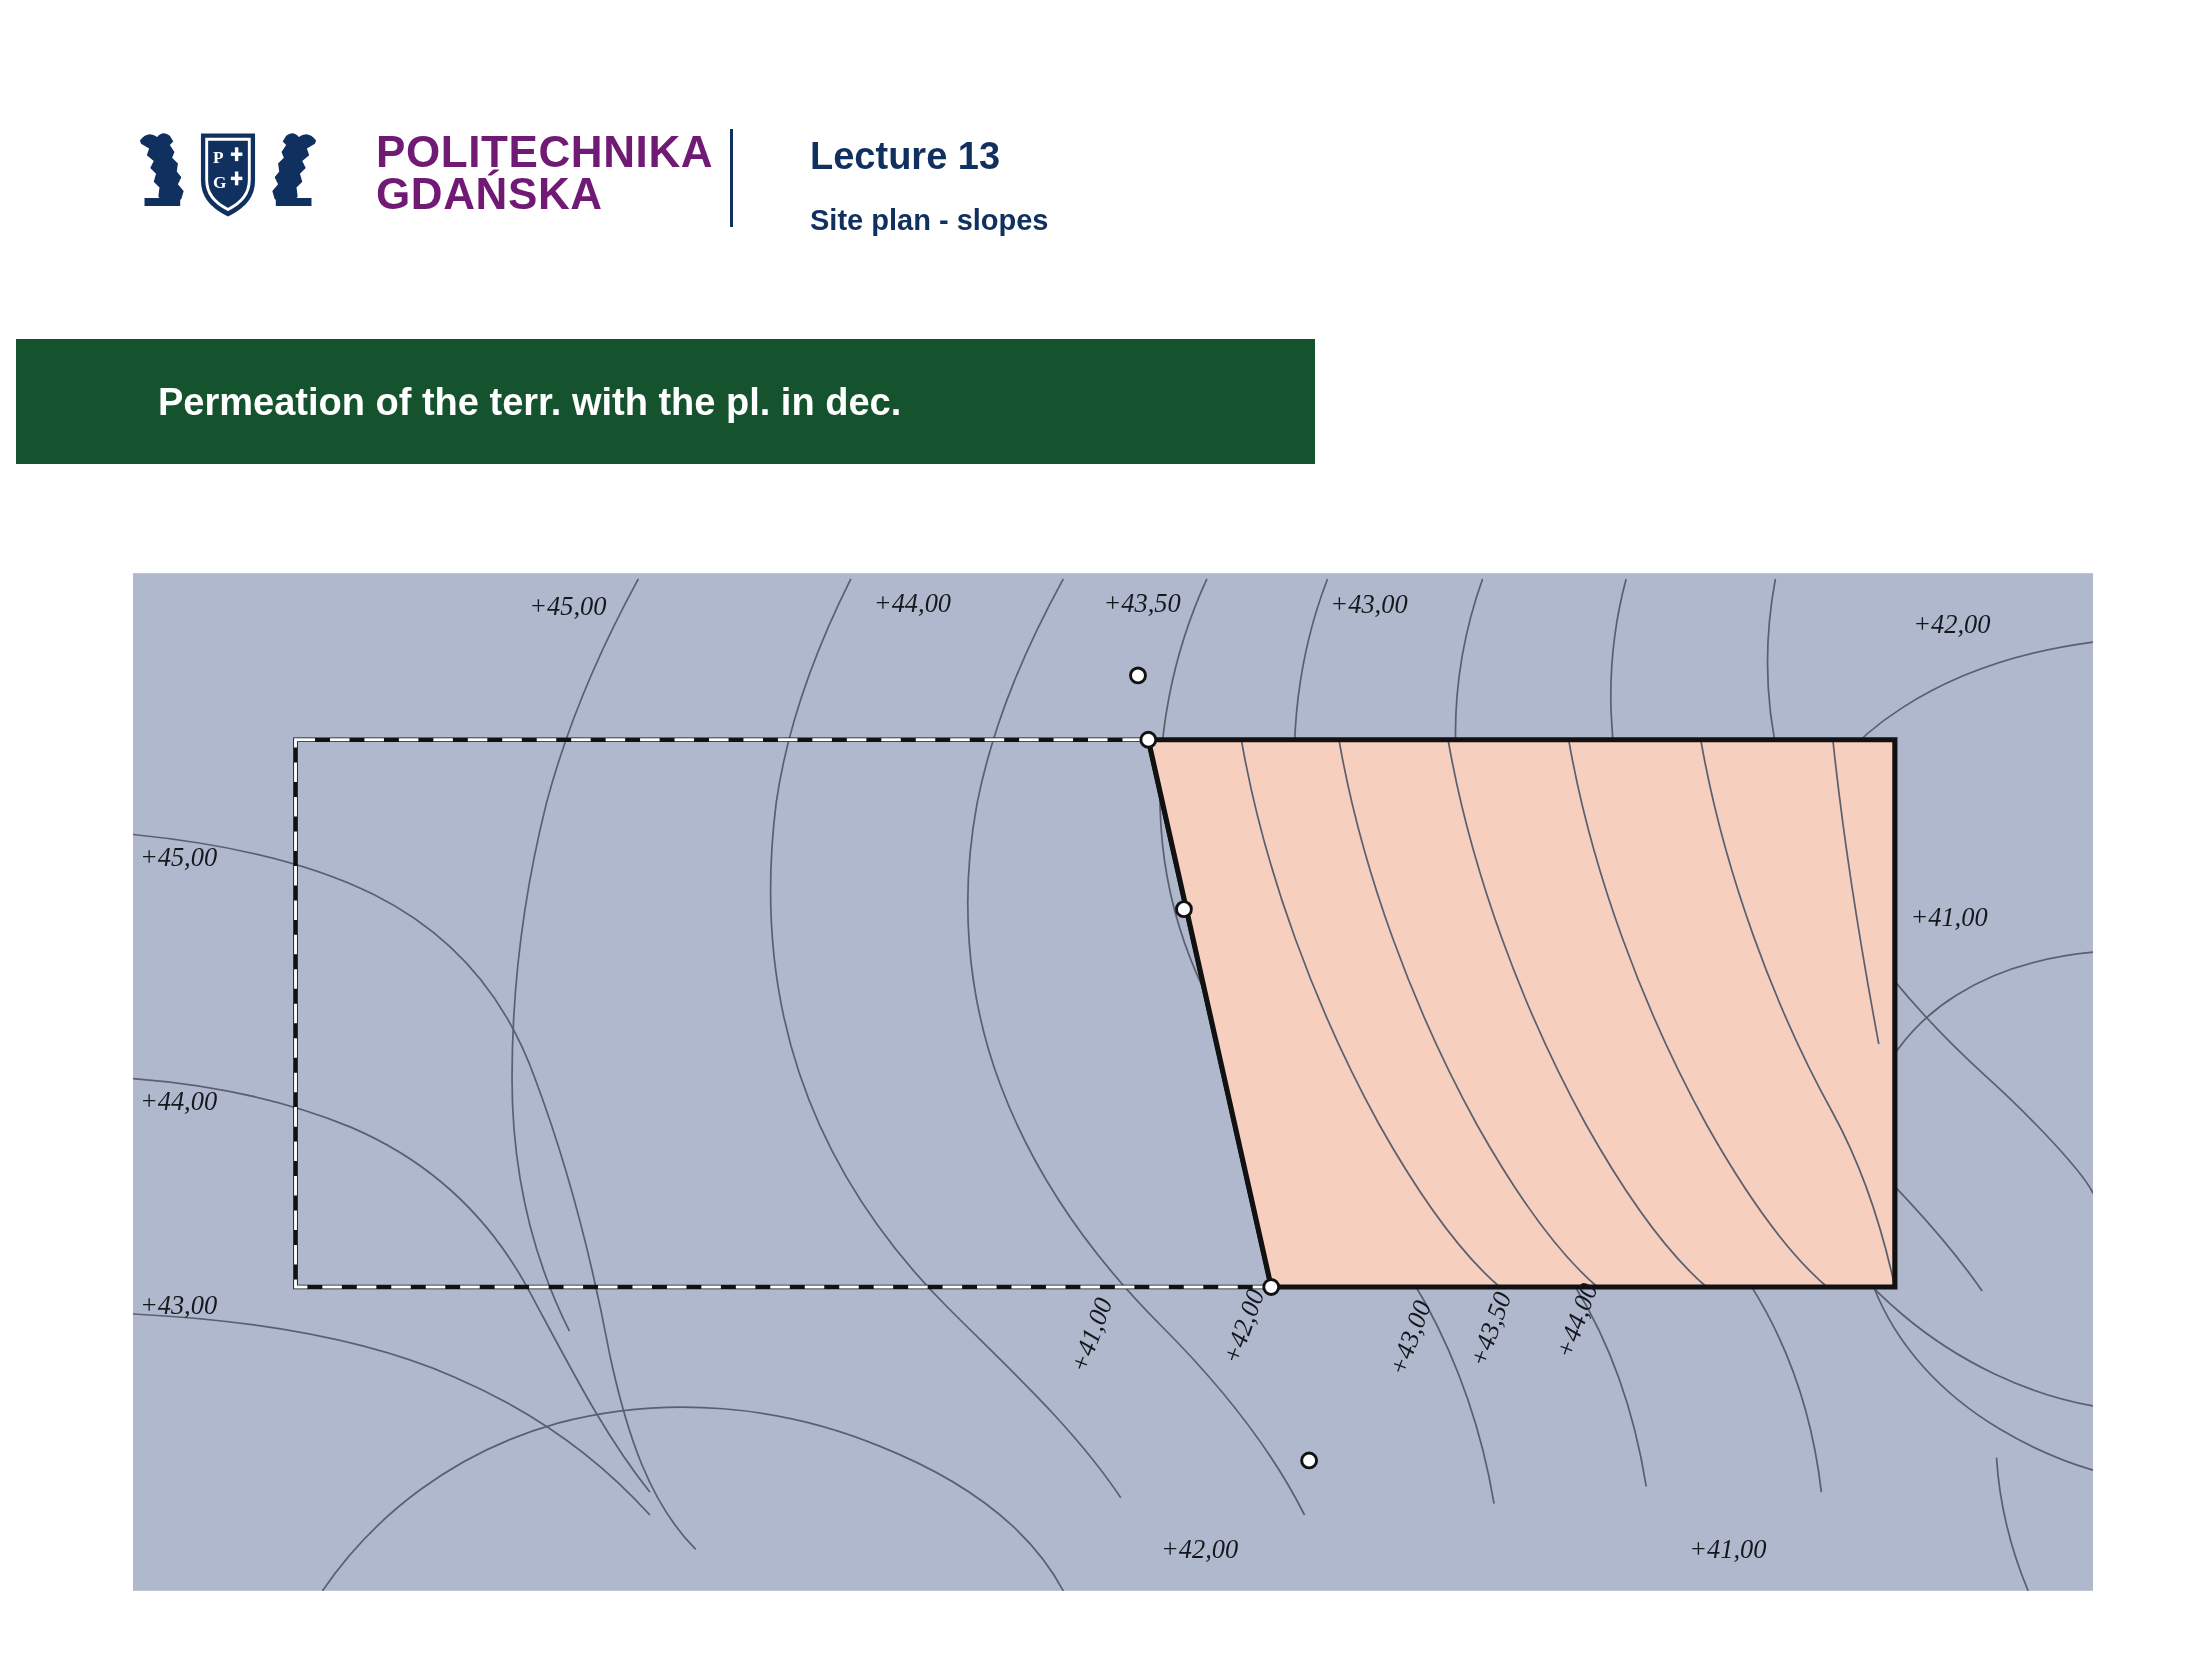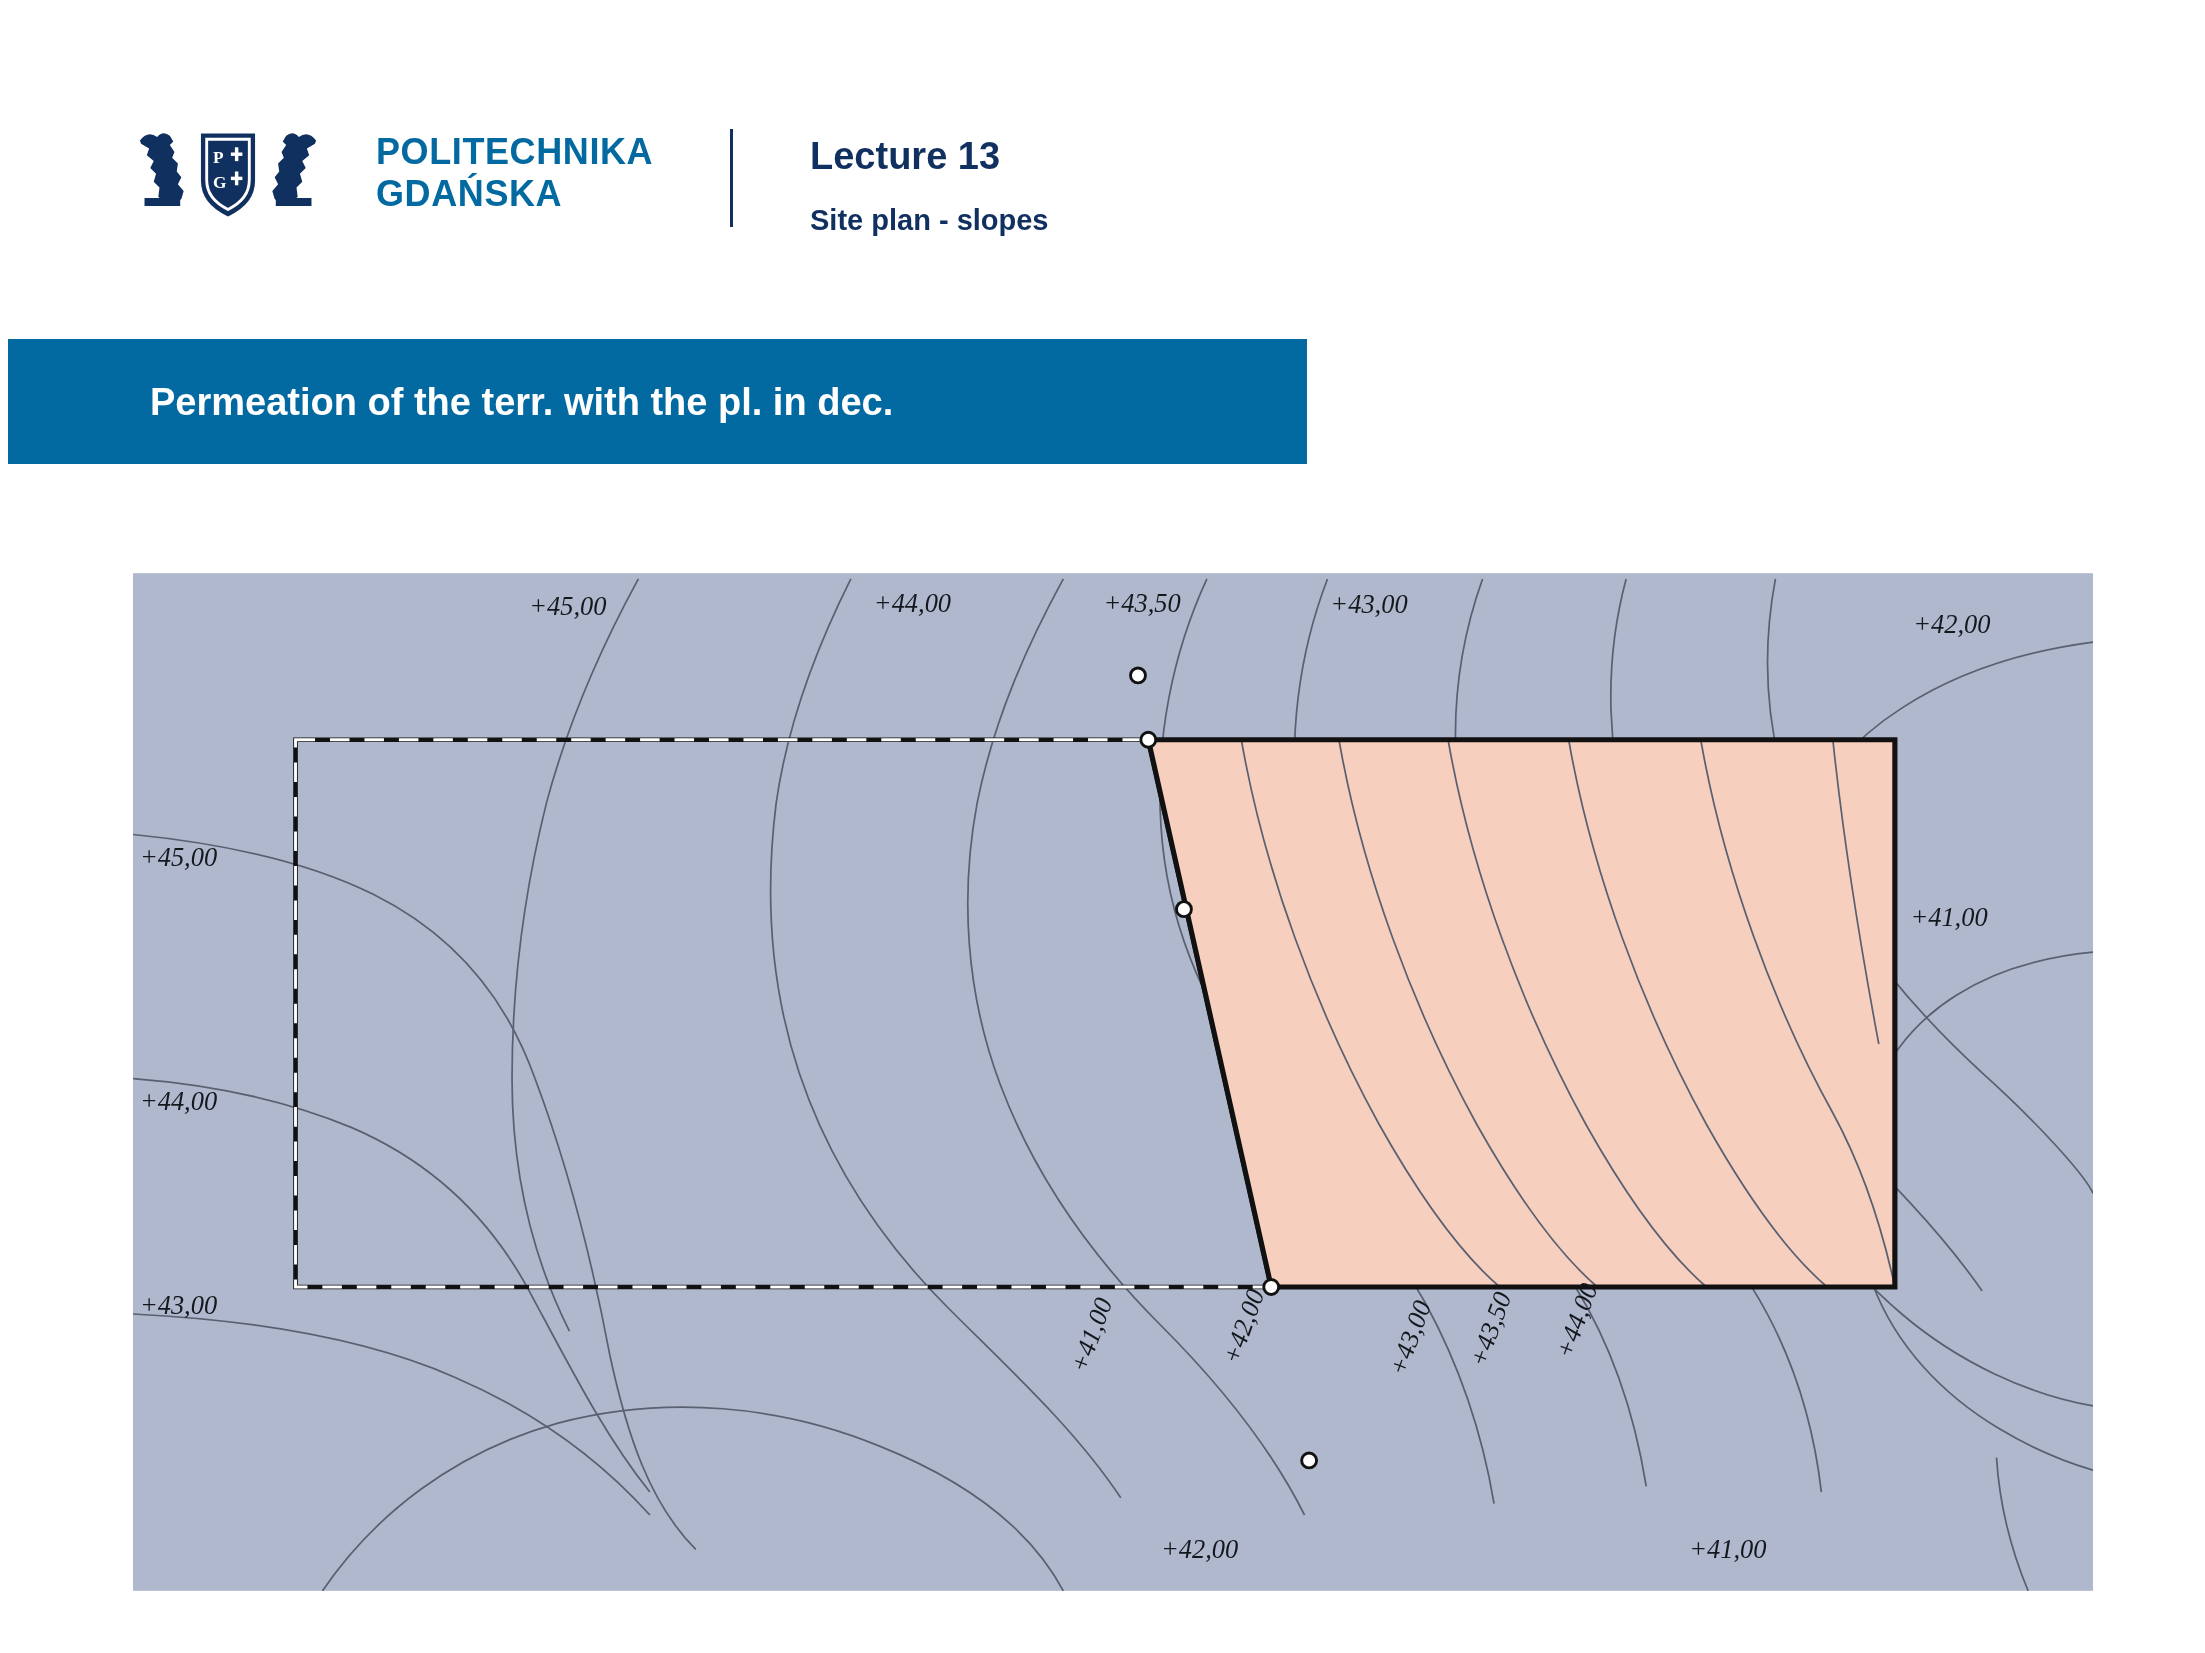--- a/index.html
+++ b/index.html
@@ -23,23 +23,23 @@
     height: 287px;
   }
   #logo-mark {
     position: absolute;
     left: 133px; top: 123px;
     width: 190px; height: 101px;
   }
   #logo-wordmark {
     position: absolute;
     left: 376px; top: 131px;
-    color: #0369a1;
+    color: #701a75;
     font-weight: bold;
-    font-size: 36px;
+    font-size: 44px;
     line-height: 42px;
     letter-spacing: 0.6px;
   }
   #header-divider {
     position: absolute;
     left: 730px; top: 129px;
     width: 2.9px; height: 98px;
     background: #10305f;
   }
   #lecture-block {
@@ -54,24 +54,24 @@
   }
   #lecture-subtitle {
     font-size: 29px;
     line-height: 36px;
     margin-top: 27px;
   }
 
   
   #banner {
     position: absolute;
-    left: 8px; top: 339px;
+    left: 16px; top: 339px;
     width: 1299px;
     height: 125px;
-    background: #0369a1;
+    background: #14532d;
   }
   #banner-text {
     position: absolute;
     left: 142px;
     top: 50%;
     transform: translateY(-50%);
     color: #ffffff;
     font-weight: bold;
     font-size: 38px;
     white-space: nowrap;

